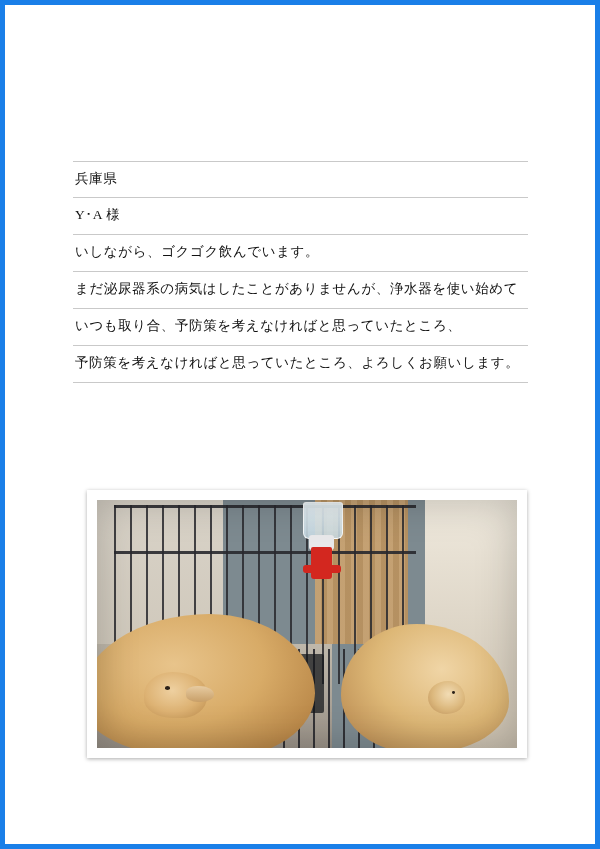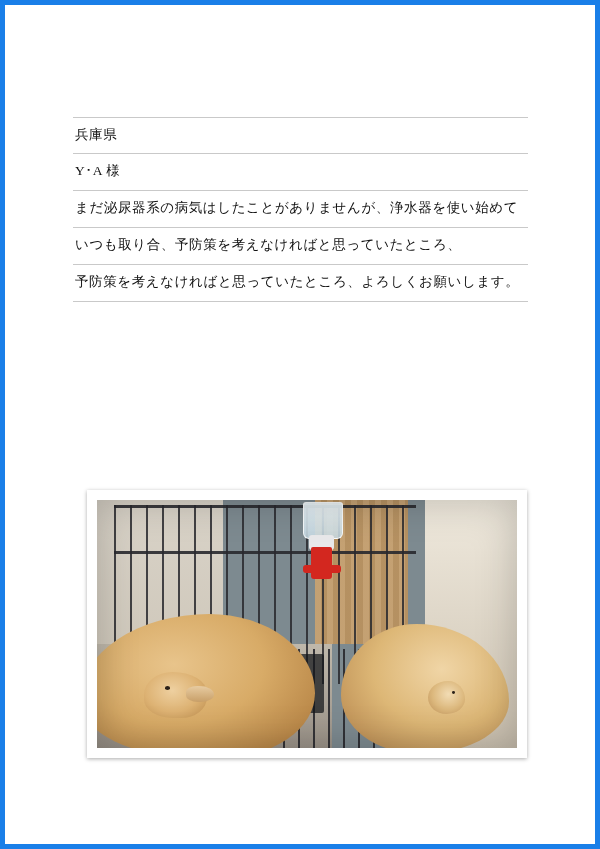--- a/index.html
+++ b/index.html
@@ -33,20 +33,21 @@
     line-height: 34px;
     font-size: 13.5px;
     color: #111111;
     letter-spacing: 0.6px;
     white-space: nowrap;
     padding-left: 2px;
     box-sizing: border-box;
   }
   .line:first-child {
     border-top: 1px solid #c9c9c9;
+    margin-top: 44px;
   }
   .photo-wrap {
     position: absolute;
     left: 82px;
     top: 485px;
     width: 440px;
     height: 268px;
     background: #ffffff;
     box-shadow: 0 1px 4px rgba(0,0,0,0.33);
     padding: 10px;
@@ -160,20 +161,21 @@
   }
 </style>
 </head>
 <body>
 
 <div class="page">
 
   <div class="letter">
     <div class="line">兵庫県</div>
     <div class="line">Y･A 様</div>
+    <div class="line">いしながら、ゴクゴク飲んでいます。</div>
     <div class="line">まだ泌尿器系の病気はしたことがありませんが、浄水器を使い始めて</div>
     <div class="line">いつも取り合、予防策を考えなければと思っていたところ、</div>
     <div class="line">予防策を考えなければと思っていたところ、よろしくお願いします。</div>
   </div>
 
   <div class="photo-wrap">
     <div class="photo">
       <div class="ph-wallL"></div>
       <div class="ph-wallR"></div>
       <div class="ph-door"></div>

